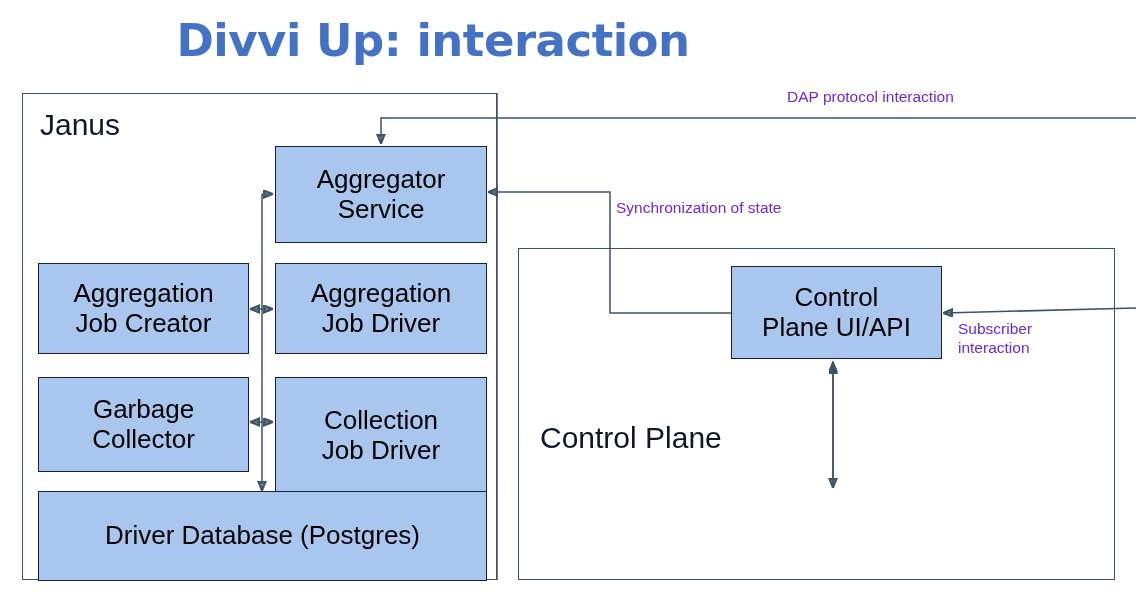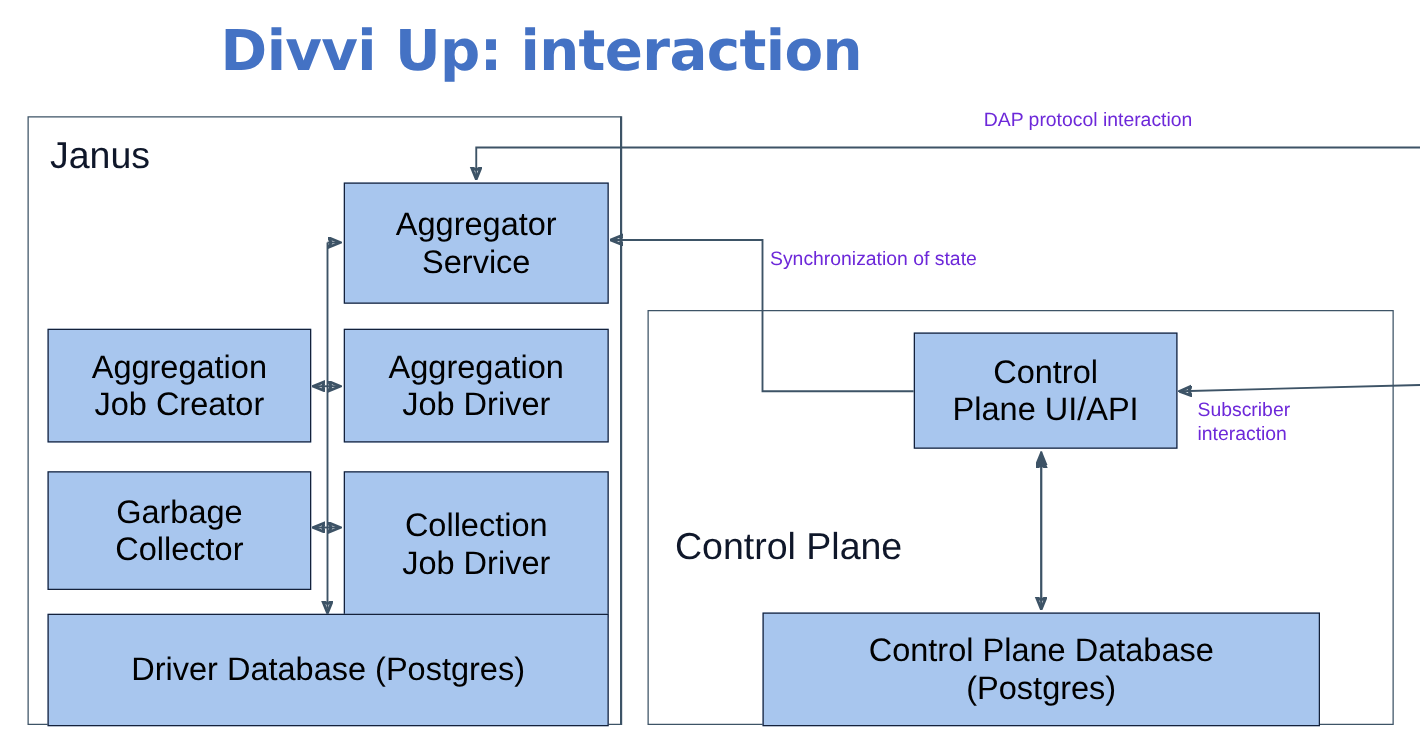--- a/index.html
+++ b/index.html
@@ -142,22 +142,20 @@
 Collector</div>
 
   <div class="node" style="left:275px; top:377px; width:212px; height:117px;">Collection
 Job Driver</div>
 
   <div class="node" style="left:38px; top:491px; width:449px; height:90px;">Driver Database (Postgres)</div>
 
   <div class="node" style="left:731px; top:266px; width:211px; height:93px;">Control
 Plane UI/API</div>
 
-  <div class="node" style="left:610px; top:490px; width:446px; height:91px;">Control Plane Database
-(Postgres)</div>
 
   <div class="edge-label" style="left:787px; top:88px;">DAP protocol interaction</div>
 
   <div class="edge-label" style="left:958px; top:320px; text-align:left;">Subscriber
 interaction</div>
 
   <div class="edge-label" style="left:616px; top:199px;">Synchronization of state</div>
 
 </div>
 

